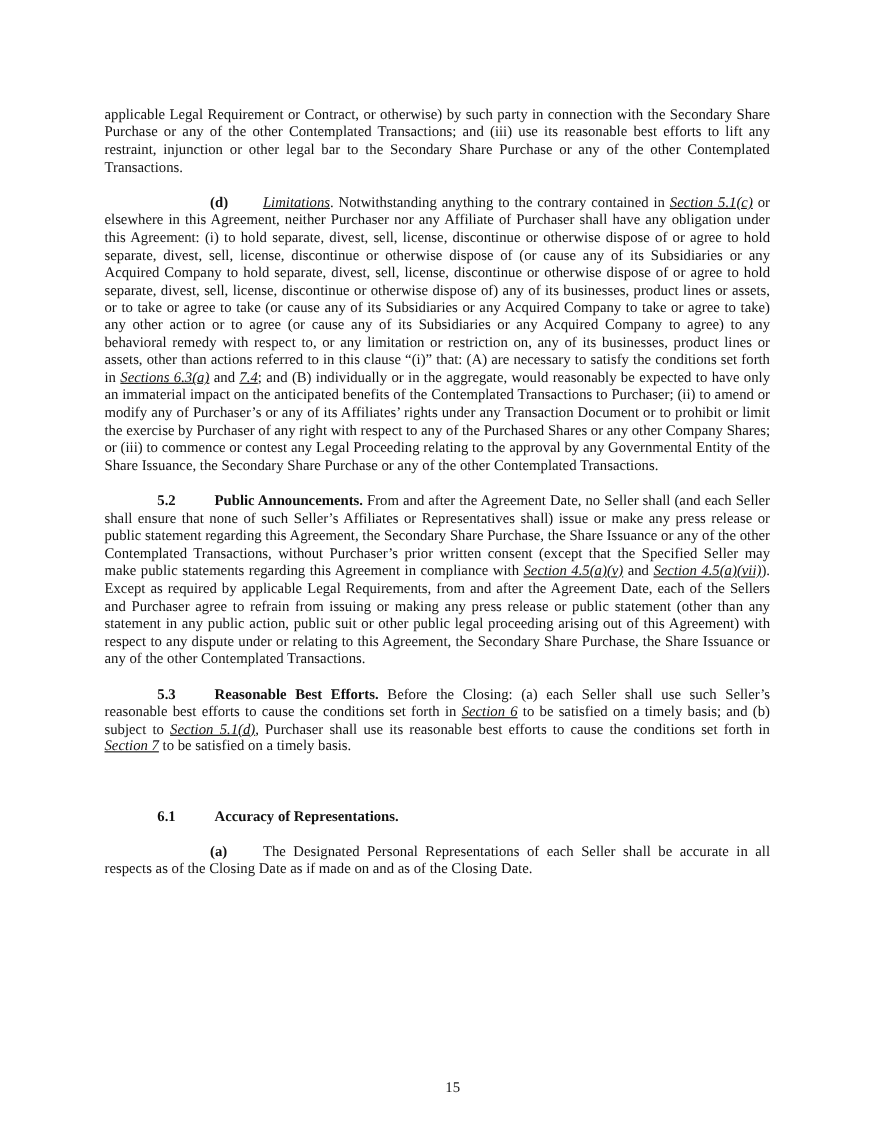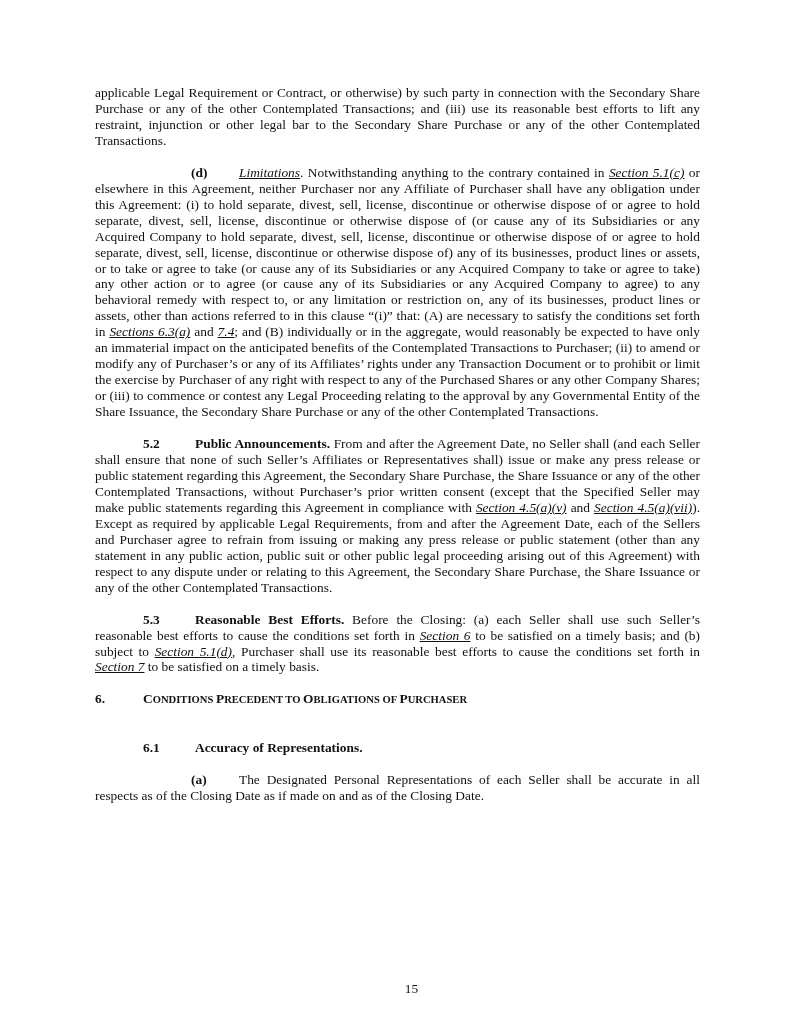--- a/index.html
+++ b/index.html
@@ -3,21 +3,21 @@
 <meta charset="utf-8">
 <style>
   html, body { margin: 0; padding: 0; background: #ffffff; }
   body {
     width: 791px; height: 1024px; position: relative; overflow: hidden;
     font-family: "Liberation Serif", "DejaVu Serif", serif;
     color: #111111;
     font-size: 13.4px;
     line-height: 15.95px;
   }
-  .page { position: absolute; left: 95px; top: 85px; width: 605px; }
+  .page { position: absolute; left: 95px; top: 96px; width: 605px; }
   p { margin: 0; text-align: justify; text-align-last: left; }
   .gap { height: 16px; }
   .indent1 { text-indent: 48px; }
   .indent2 { text-indent: 96px; }
   .b { font-weight: bold; }
   .u { text-decoration: underline; font-style: italic; }
   .tab1 { display: inline-block; width: 48px; text-indent: 0; }
   .numlbl { display: inline-block; width: 52px; text-indent: 0; font-weight: bold; }
   .heading6 { font-weight: bold; }
   .heading6 .num { display: inline-block; width: 48px; }
@@ -41,21 +41,20 @@
   <div class="gap"></div>
 
   <p class="indent1"><span class="numlbl">5.2</span><span class="b">Public Announcements.</span><span>  From and after the Agreement Date, no Seller shall (and each Seller shall ensure that none of such Seller’s Affiliates or Representatives shall) issue or make any press release or public statement regarding this Agreement, the Secondary Share Purchase, the Share Issuance or any of the other Contemplated Transactions, without Purchaser’s prior written consent (except that the Specified Seller may make public statements regarding this Agreement in compliance with </span><span class="u">Section 4.5(a)(v)</span><span> and </span><span class="u">Section 4.5(a)(vii)</span><span>).  Except as required by applicable Legal Requirements, from and after the Agreement Date, each of the Sellers and Purchaser agree to refrain from issuing or making any press release or public statement (other than any statement in any public action, public suit or other public legal proceeding arising out of this Agreement) with respect to any dispute under or relating to this Agreement, the Secondary Share Purchase, the Share Issuance or any of the other Contemplated Transactions.</span></p>
 
   <div class="gap"></div>
 
   <p class="indent1"><span class="numlbl">5.3</span><span class="b">Reasonable Best Efforts.</span><span>  Before the Closing: (a) each Seller shall use such Seller’s reasonable best efforts to cause the conditions set forth in </span><span class="u">Section 6</span><span> to be satisfied on a timely basis; and (b) subject to </span><span class="u">Section 5.1(d)</span><span>, Purchaser shall use its reasonable best efforts to cause the conditions set forth in </span><span class="u">Section 7</span><span> to be satisfied on a timely basis.</span></p>
 
   <div class="gap"></div>
 
-  <p class="heading6"><span class="num">6.</span><span><span class="sc-big">C</span><span class="sc-small">ONDITIONS </span><span class="sc-big">P</span><span class="sc-small">RECEDENT TO </span><span class="sc-big">O</span><span class="sc-small">BLIGATIONS OF </span><span class="sc-big">P</span><span class="sc-small">URCHASER</span></span></p>
 
   <div class="gap"></div>
 
 
   <div class="gap"></div>
 
   <p class="subhead"><span class="num">6.1</span><span>Accuracy of Representations.</span></p>
 
   <div class="gap"></div>
 

